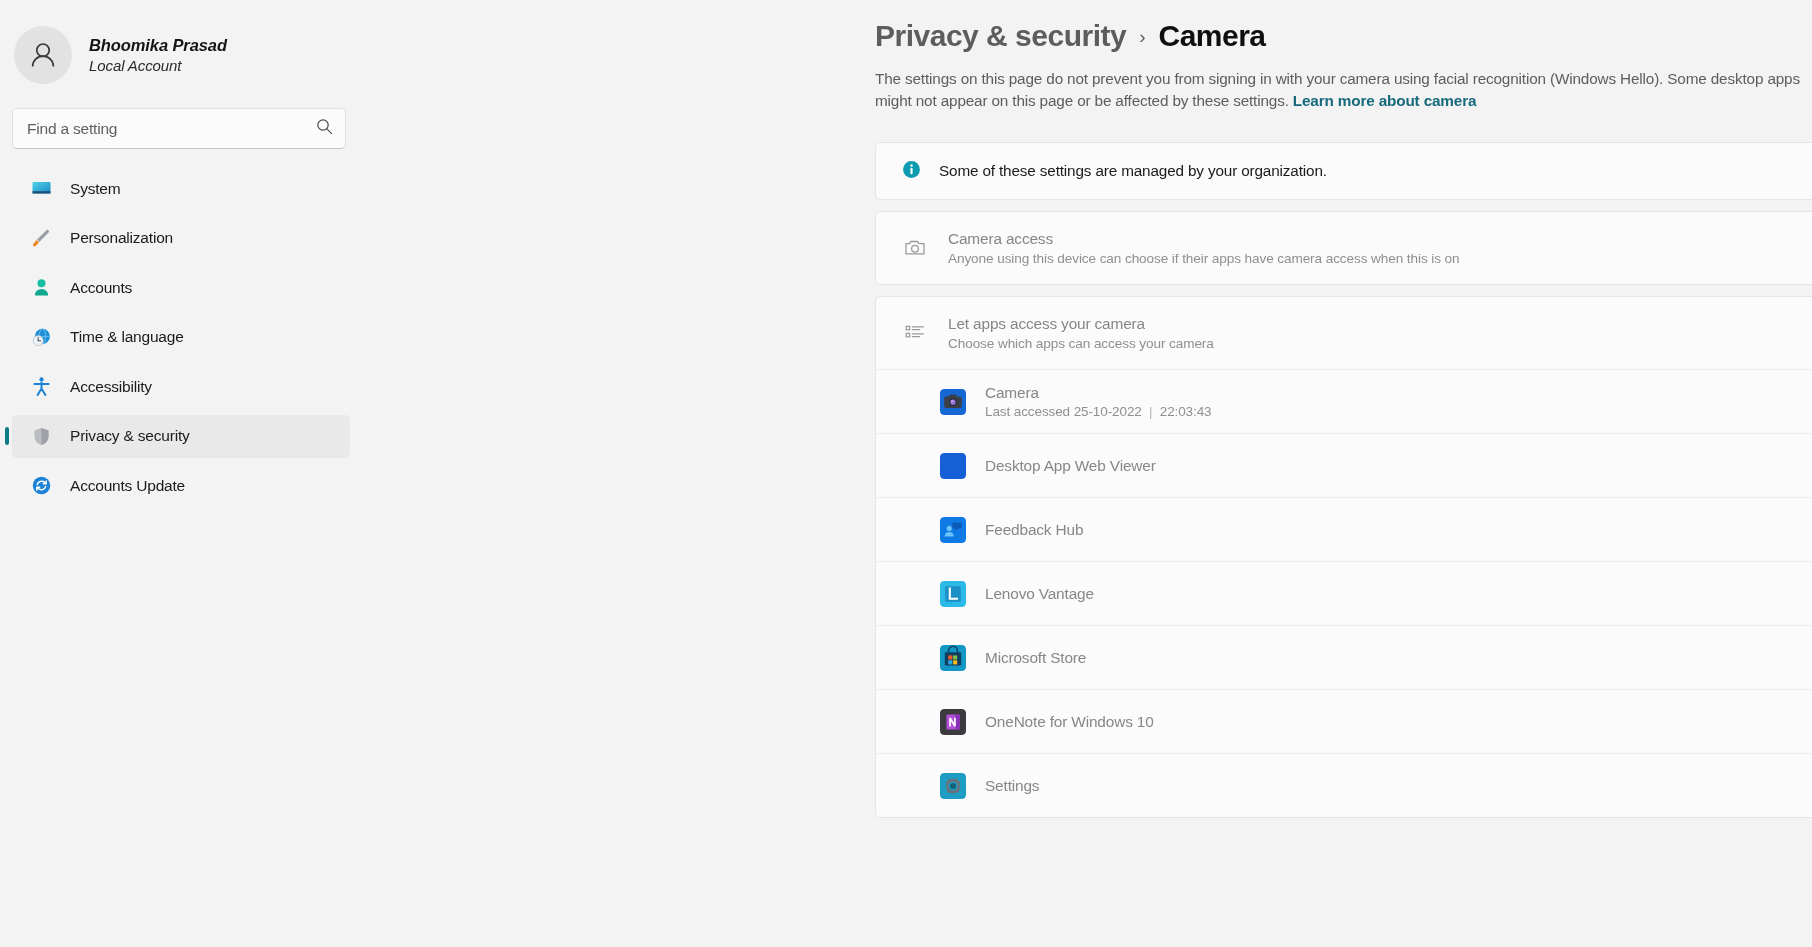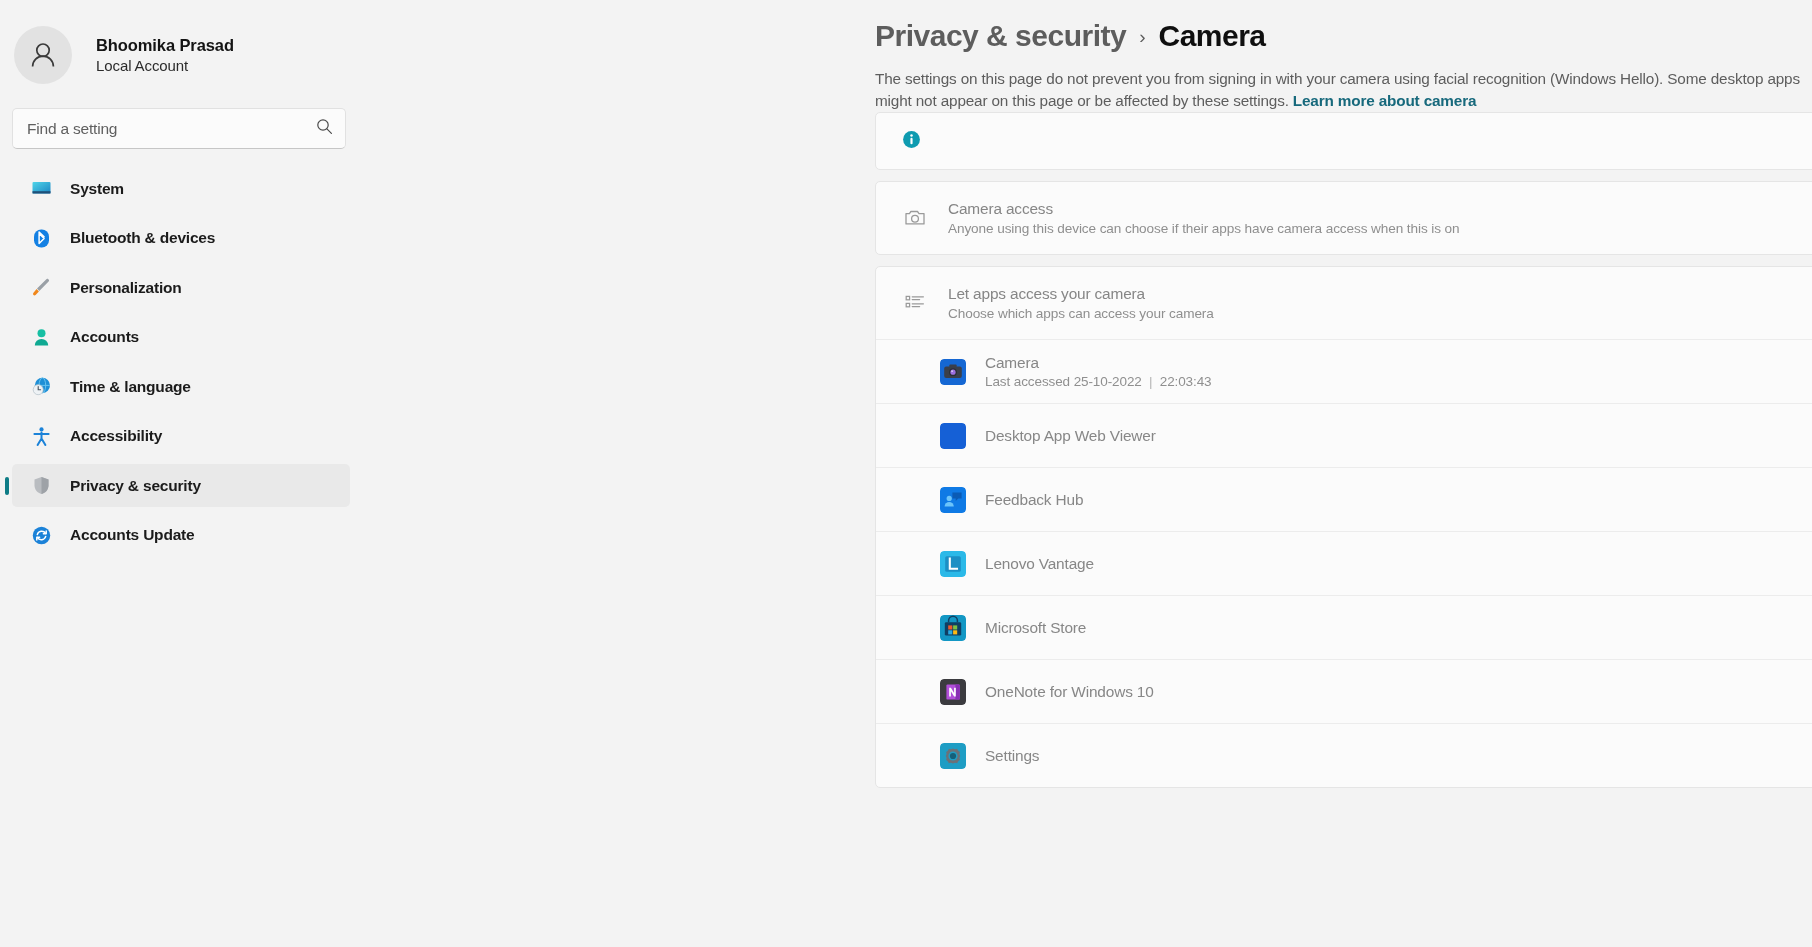--- a/index.html
+++ b/index.html
@@ -23,23 +23,24 @@
     width: 362px;
     flex: 0 0 362px;
     background: #f3f3f3;
     padding-top: 18px;
     position: relative;
   }
 
   .profile {
     display: flex;
     align-items: center;
-    gap: 24px;
+    gap: 17px;
     padding: 0 18px 0 14px;
     height: 74px;
+    font-style: italic;
   }
   .avatar {
     width: 58px; height: 58px;
     border-radius: 50%;
     background: #e2e2e2;
     display: flex; align-items: center; justify-content: center;
     flex: 0 0 58px;
   }
   .profile-text { display: flex; flex-direction: column; gap: 2px; }
   .profile-name {
@@ -71,21 +72,21 @@
     border: none;
     outline: none;
     background: transparent;
     font-family: "Liberation Sans", sans-serif;
     font-size: 15.5px;
     color: #1b1b1b;
     letter-spacing: -0.2px;
   }
   .search-box input::placeholder { color: #5f5f5f; opacity: 1; }
 
-  .nav { margin-top: 18px; padding: 0 12px; font-weight: bold; }
+  .nav { margin-top: 18px; padding: 0 12px; }
   .nav-item {
     height: 43px;
     display: flex;
     align-items: center;
     gap: 18px;
     padding-left: 18px;
     border-radius: 5px;
     position: relative;
     cursor: default;
     margin-bottom: 6.5px;
@@ -142,20 +143,21 @@
     color: #0f0f0f;
     letter-spacing: -0.5px;
   }
 
   .page-desc {
     font-size: 15.3px;
     line-height: 1.44;
     color: #5d5d5d;
     max-width: 1245px;
     letter-spacing: -0.15px;
+    margin-bottom: 30px;
   }
   .page-desc a {
     color: #17697c;
     font-weight: 700;
     text-decoration: none;
     margin-left: 4px;
   }
 
   .cards { width: 1245px; }
 
@@ -273,29 +275,20 @@
                 <stop offset="1" stop-color="#1b86c4"></stop>
           </linearGradient>
             </defs>
           <rect x="1.5" y="4" width="18" height="11.5" rx="1" fill="url(#gMon)"></rect>
           <rect x="1.5" y="13.2" width="18" height="2.3" fill="#1f4f78"></rect>
         </svg>
       </span>
       <span class="nav-label">System</span>
     </div>
 
-    <div class="nav-item">
-      <span class="nav-icon">
-        <svg width="21" height="21" viewBox="0 0 21 21">
-          <rect x="3" y="1.5" width="15" height="18" rx="7.2" fill="#1480e3"></rect>
-          <path d="M8.1 5.6l5 4.9-5 4.9V3.9l5 4.9" fill="none" stroke="#fff" stroke-width="1.45" stroke-linejoin="round" stroke-linecap="round"></path>
-        </svg>
-      </span>
-      <span class="nav-label">Bluetooth &amp; devices</span>
-    </div>
 
 
     <div class="nav-item">
       <span class="nav-icon">
         <svg width="21" height="21" viewBox="0 0 21 21">
           <path d="M17.4 2.3c.9.9.9 1.6.2 2.3L8.3 13.9 6 11.6 15.1 2.4c.7-.7 1.4-.8 2.3-.1z" fill="#9aa0a6"></path>
           <path d="M5.6 12.1l2.3 2.3-3.3 3.6c-.7.8-1.8.5-2.3-.2-.4-.7-.3-1.5.2-2z" fill="#f0871b"></path>
         </svg>
       </span>
       <span class="nav-label">Personalization</span>
@@ -378,20 +371,21 @@
 
       <div class="card">
         <div class="info-banner">
           <span>
             <svg width="19" height="19" viewBox="0 0 19 19">
               <circle cx="9.5" cy="9.5" r="8.4" fill="#0e9bb0"></circle>
               <circle cx="9.5" cy="5.4" r="1.25" fill="#fff"></circle>
               <rect x="8.4" y="7.8" width="2.2" height="6.5" rx="1.1" fill="#fff"></rect>
             </svg>
           </span>
+          <span class="info-text">Some of these settings are managed by your organization.</span>
         </div>
       </div>
 
       <div class="card">
         <div class="setting-row">
           <span class="row-icon">
             <svg width="24" height="24" viewBox="0 0 24 24">
               <path d="M3 7.6h3.4l1.5-2.1h6.6l1.5 2.1H21v10.3H3z" fill="none" stroke="#9a9a9a" stroke-width="1.3" stroke-linejoin="round"></path>
               <circle cx="12" cy="12.7" r="3.4" fill="none" stroke="#9a9a9a" stroke-width="1.3"></circle>
             </svg>

